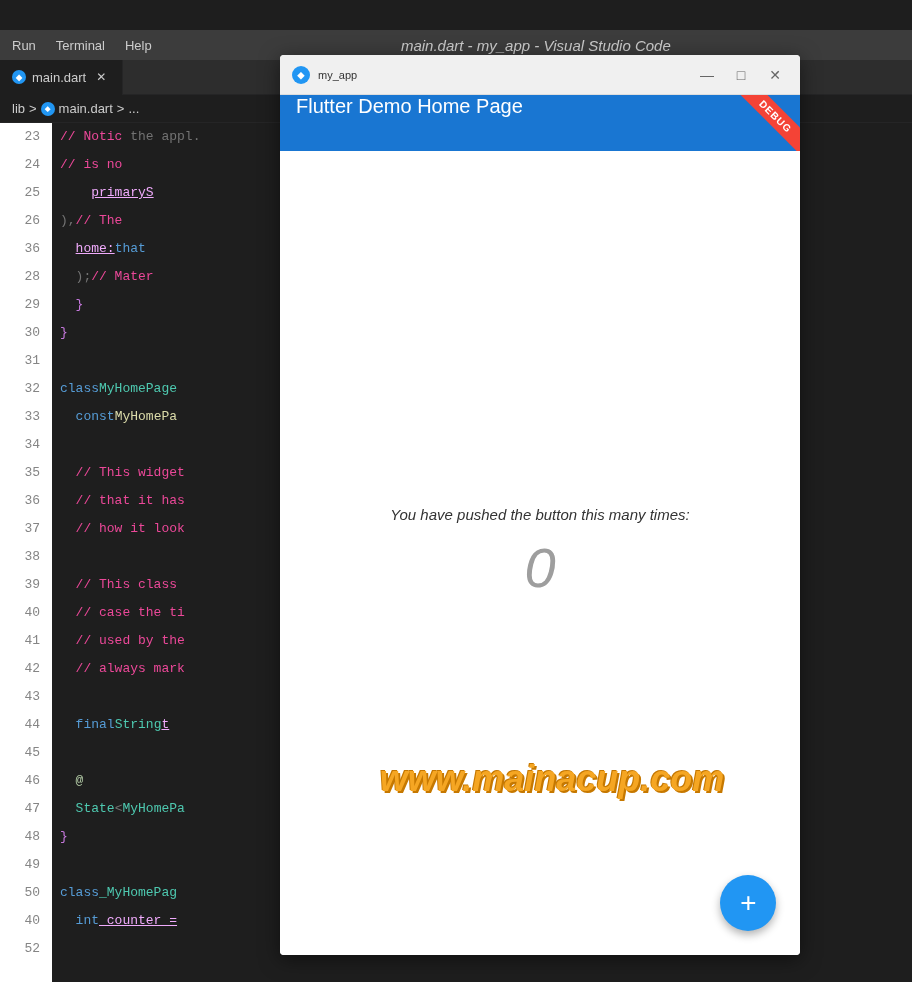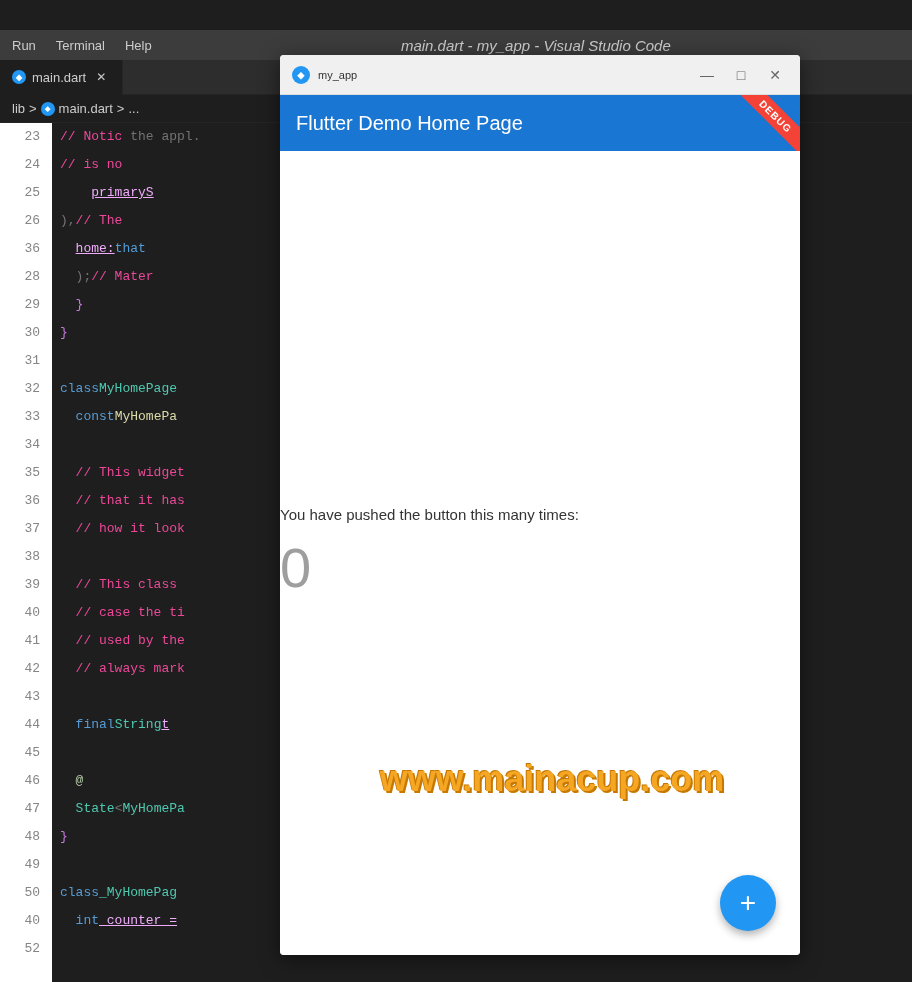--- a/index.html
+++ b/index.html
@@ -217,21 +217,21 @@
       font-size: 14px;
       color: #666;
       cursor: pointer;
       border-radius: 2px;
     }
 
     .flutter-appbar {
       background: #1976d2;
       height: 56px;
       display: flex;
-      align-items: center;
+      align-items: flex-start;
       padding: 0 16px;
       position: relative;
       overflow: hidden;
     }
 
     .flutter-appbar-title {
       color: white;
       font-size: 20px;
       font-weight: 500;
     }
@@ -256,23 +256,24 @@
       padding: 4px 28px;
       transform: rotate(45deg);
       letter-spacing: 1px;
     }
 
     .flutter-body {
       flex: 1;
       background: white;
       display: flex;
       flex-direction: column;
-      align-items: flex-start;
+      align-items: center;
       justify-content: center;
       position: relative;
+      font-style: italic;
     }
 
     .counter-text {
       font-size: 15px;
       color: #333;
       margin-bottom: 12px;
     }
 
     .counter-number {
       font-size: 56px;

